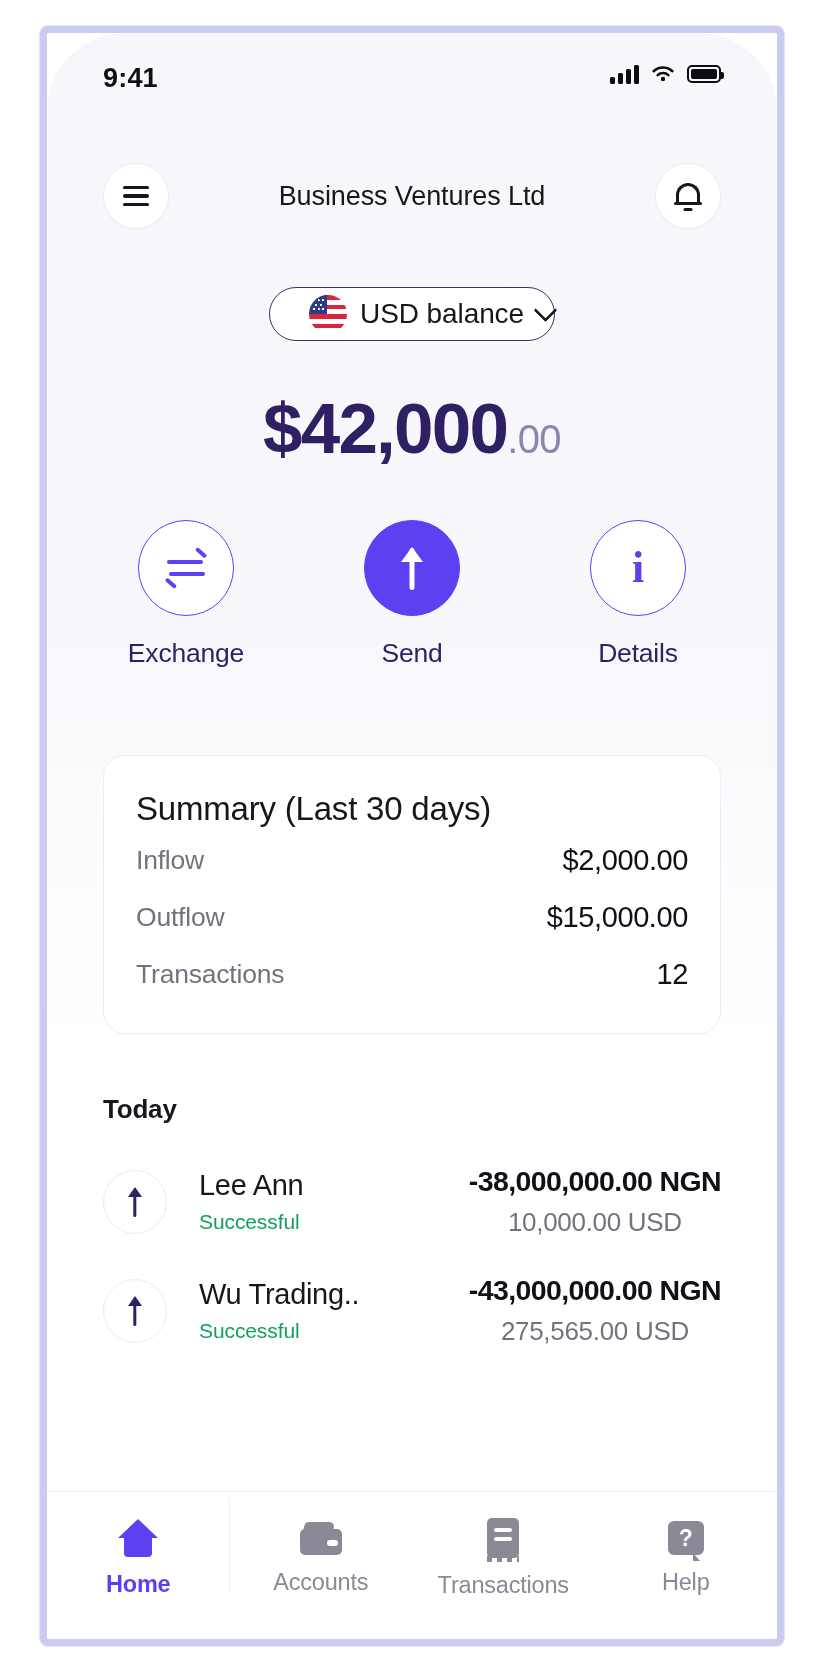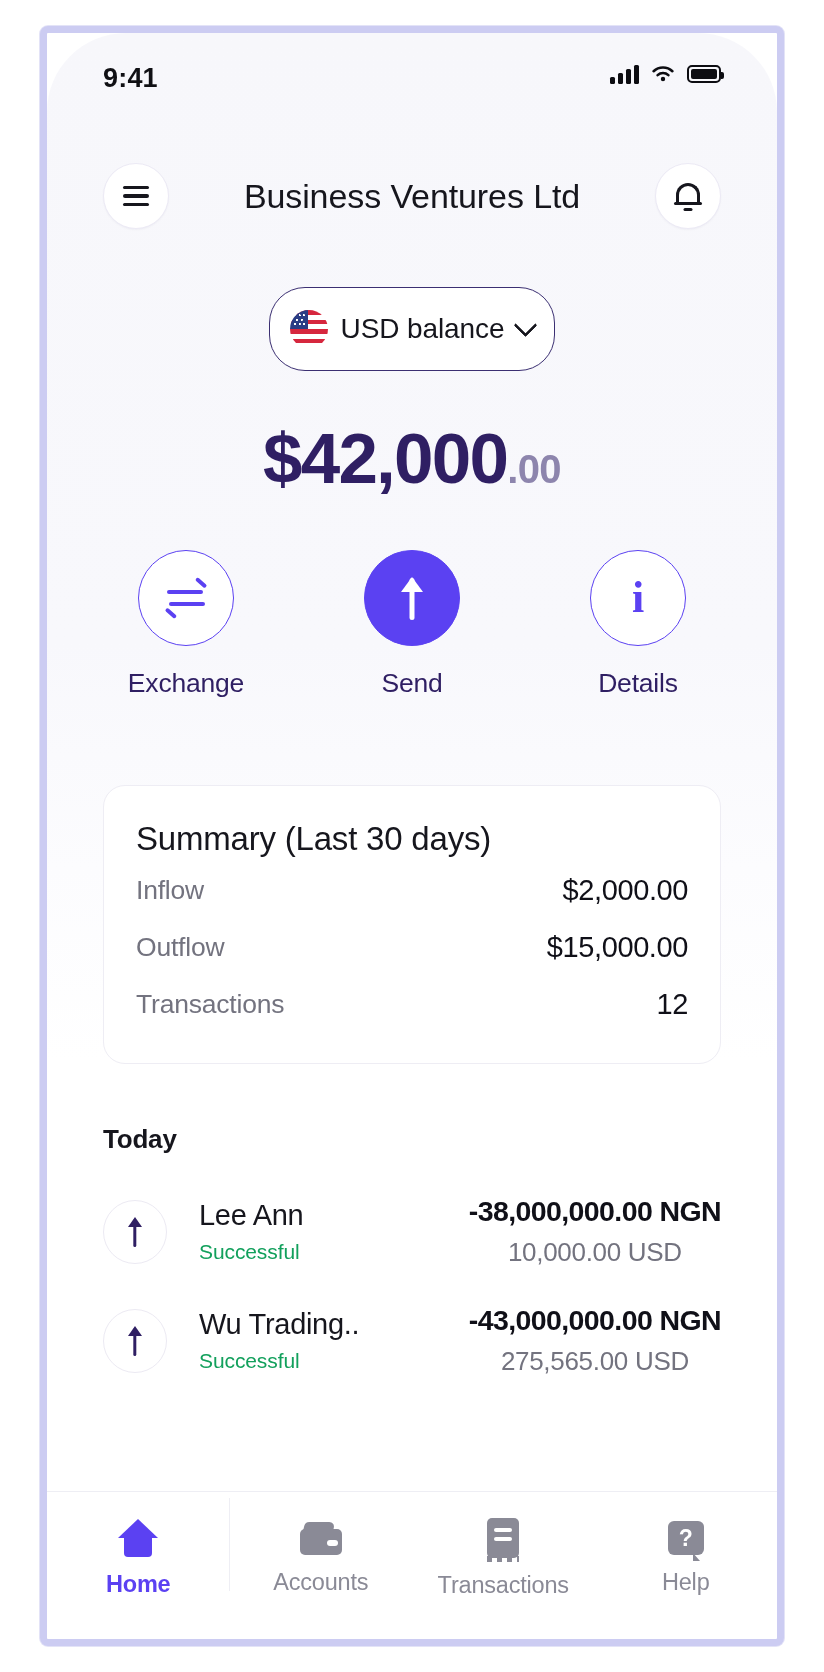--- a/index.html
+++ b/index.html
@@ -74,33 +74,33 @@
   .round-btn {
     width: 66px; height: 66px; border-radius: 50%;
     background: #ffffff; border: 1px solid #eceaf5;
     display: flex; align-items: center; justify-content: center;
     flex: none;
     box-shadow: 0 1px 2px rgba(30,25,80,0.04);
   }
   .burger { display: flex; flex-direction: column; gap: 5px; }
   .burger i { display: block; width: 26px; height: 3.5px; background: #16161d; border-radius: 2px; }
   .header-title {
-    font-size: 34px; font-weight: 400; color: #16161d;
+    font-size: 27px; font-weight: 400; color: #16161d;
     letter-spacing: -0.1px; white-space: nowrap;
   }
 
   
   .balance-zone { padding: 0 56px; flex: none; }
   .currency-pill {
     margin: 58px auto 0 auto;
-    width: 286px; height: 84px;
+    width: 286px; height: 54px;
     border: 1.6px solid #3b2f72;
     border-radius: 36px;
     background: #ffffff;
-    display: flex; align-items: center; justify-content: center;
+    display: flex; align-items: center; justify-content: flex-end;
     gap: 13px;
   }
   .flag {
     width: 38px; height: 38px; border-radius: 50%;
     overflow: hidden; position: relative; flex: none;
     background: #ffffff;
   }
   .flag .stripes { position: absolute; inset: 0; }
   .flag .stripes i {
     display: block; height: 12.5%; width: 100%;
@@ -139,21 +139,21 @@
   .balance-amount {
     margin-top: 52px;
     text-align: center;
     color: #2f1f63;
     font-weight: 800;
     font-size: 71px;
     letter-spacing: -1.8px;
     line-height: 1;
   }
   .balance-amount .cents {
-    font-size: 40px; color: #8d85ad; letter-spacing: -0.6px; font-weight: 700;
+    font-size: 40px; color: #8d85ad; letter-spacing: -0.6px; font-weight: 400;
   }
 
   
   .actions {
     margin-top: 56px;
     display: flex; justify-content: center; gap: 64px;
     flex: none;
   }
   .action { width: 162px; display: flex; flex-direction: column; align-items: center; }
   .action-circle {

